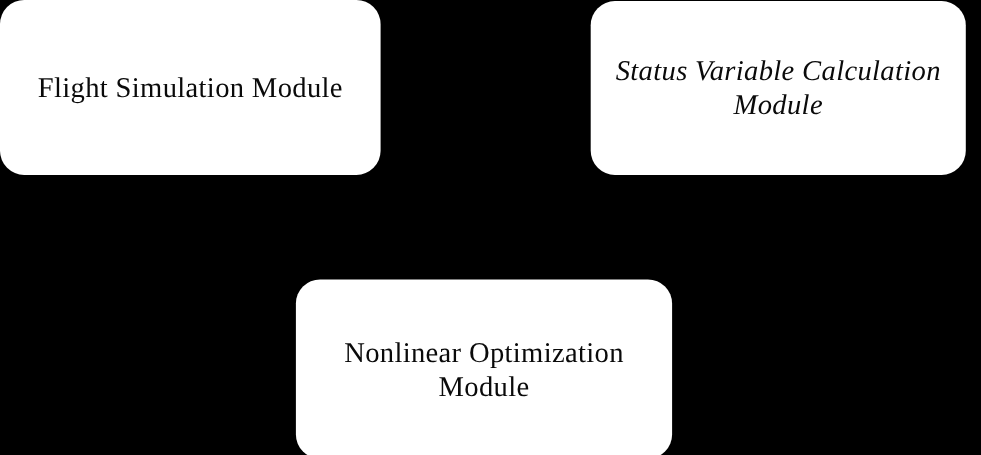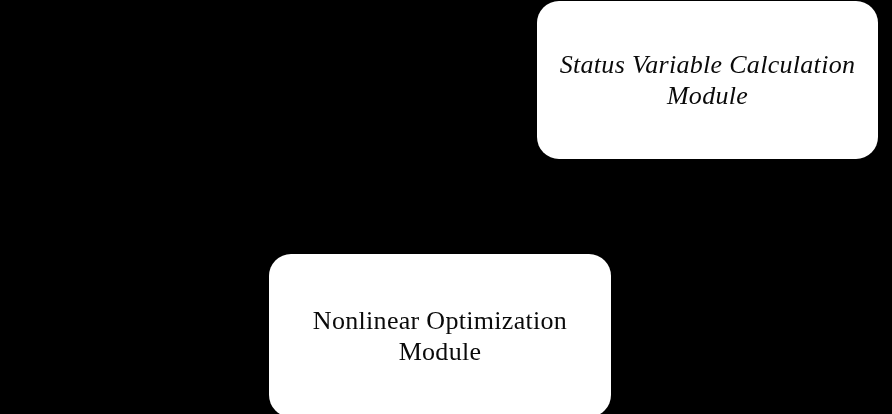--- a/index.html
+++ b/index.html
@@ -67,20 +67,23 @@
   }
   #node-nonlinear-optimization .node-label {
     max-width: 318px;
   }
 </style>
 </head>
 <body>
 
 <div id="canvas">
 
+  <div class="node" id="node-flight-simulation">
+    <span class="node-label">Flight Simulation Module</span>
+  </div>
 
   <div class="node" id="node-status-variable">
     <span class="node-label">Status Variable Calculation
 Module</span>
   </div>
 
   <div class="node" id="node-nonlinear-optimization">
     <span class="node-label">Nonlinear Optimization
 Module</span>
   </div>

